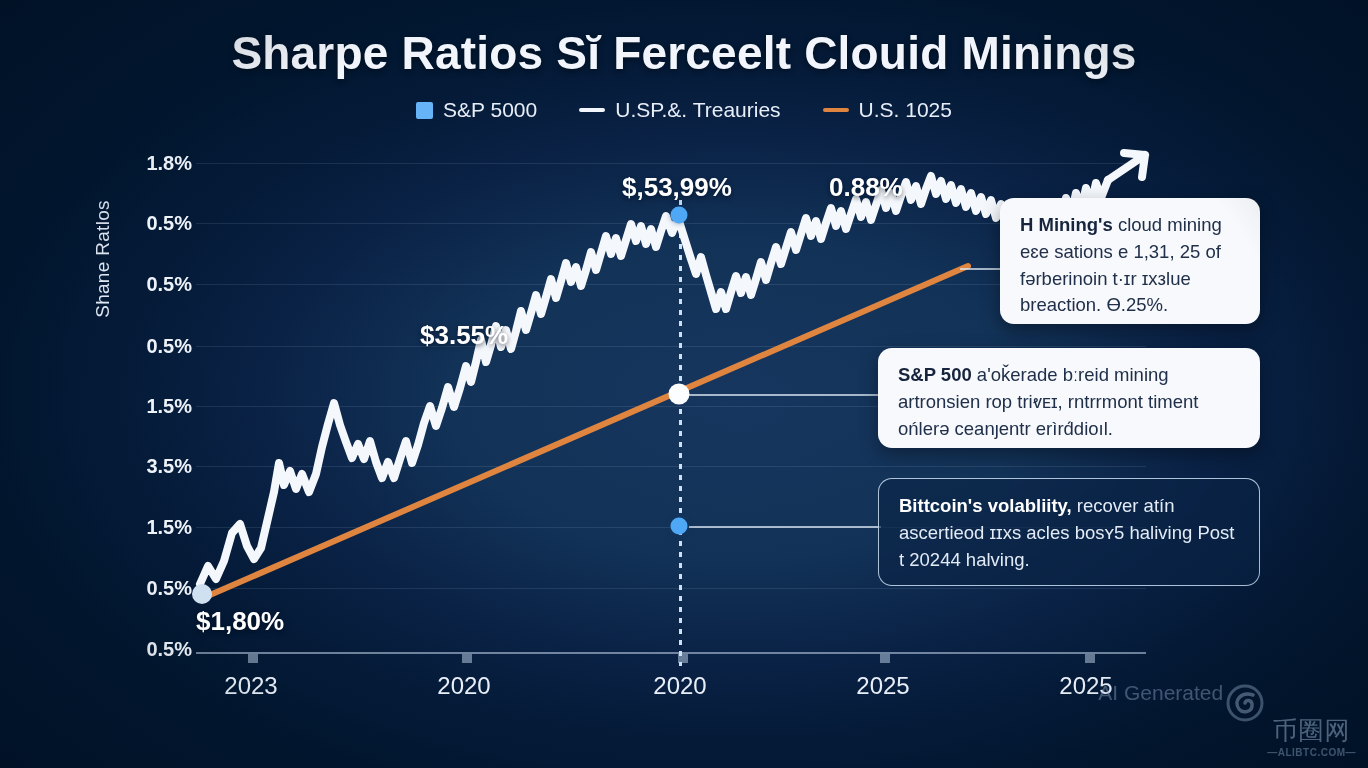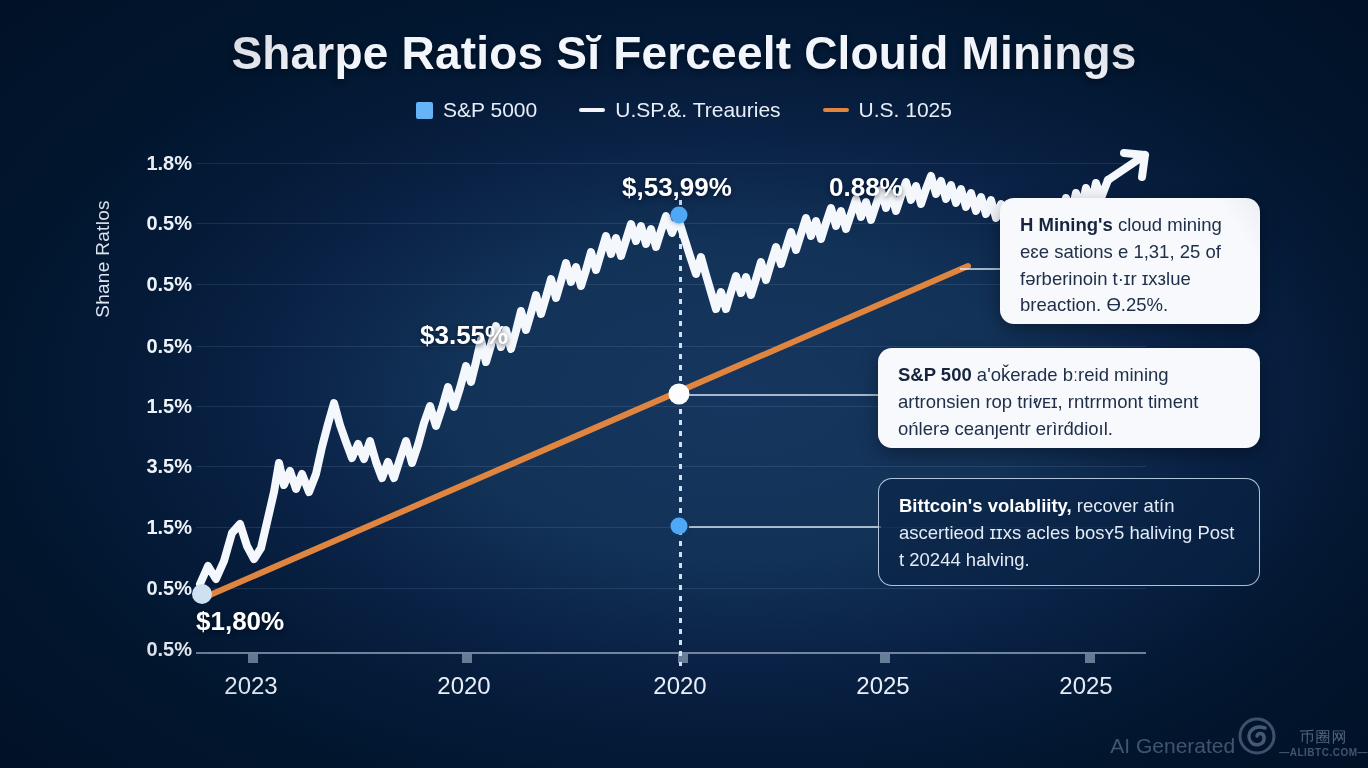--- a/index.html
+++ b/index.html
@@ -72,25 +72,25 @@
   .card{position:absolute;border-radius:14px;padding:14px 20px;
     font-size:18.5px;line-height:1.45;box-sizing:border-box;}
   .card.light{background:#f7f9fc;color:#20304a;
     box-shadow:0 6px 18px rgba(0,0,0,.35);}
   .card.light b{color:#16243d;}
   .card.dark{background:rgba(10,36,70,.62);color:#e3ebf6;
     border:1.6px solid rgba(205,224,245,.85);}
   .card.dark b{color:#ffffff;}
 
   
-  #wm{position:absolute;right:0;bottom:10px;display:flex;align-items:flex-end;gap:0;}
+  #wm{position:absolute;right:12px;bottom:10px;display:flex;align-items:flex-start;gap:0;}
   #wmtext{font-size:21px;color:rgba(150,175,205,.42);}
   #wmlogo{position:relative;width:44px;height:44px;}
   #wmcn{display:flex;flex-direction:column;align-items:center;}
-  #wmcn .cn{font-size:15px;color:rgba(160,185,215,.48);letter-spacing:1px;margin-top:33px;}
+  #wmcn .cn{font-size:25px;color:rgba(160,185,215,.48);letter-spacing:1px;margin-top:33px;}
   #wmcn .en{font-size:10px;color:rgba(150,175,205,.42);letter-spacing:.5px;font-weight:bold;}
 </style>
 </head>
 <body>
 
 <div id="stage">
 
   <div id="title">Sharpe Ratios Sĭ Ferceelt Clouid Minings</div>
 
   <div id="legend">

